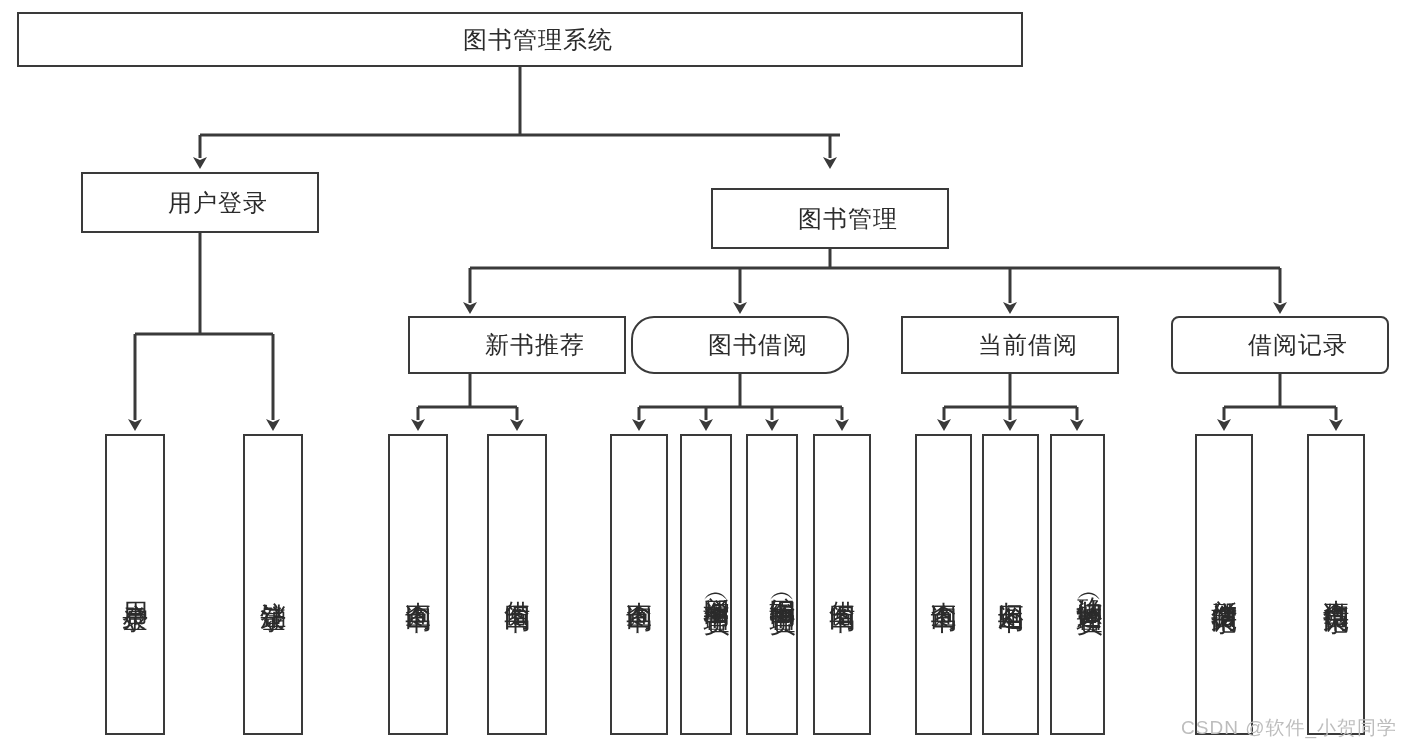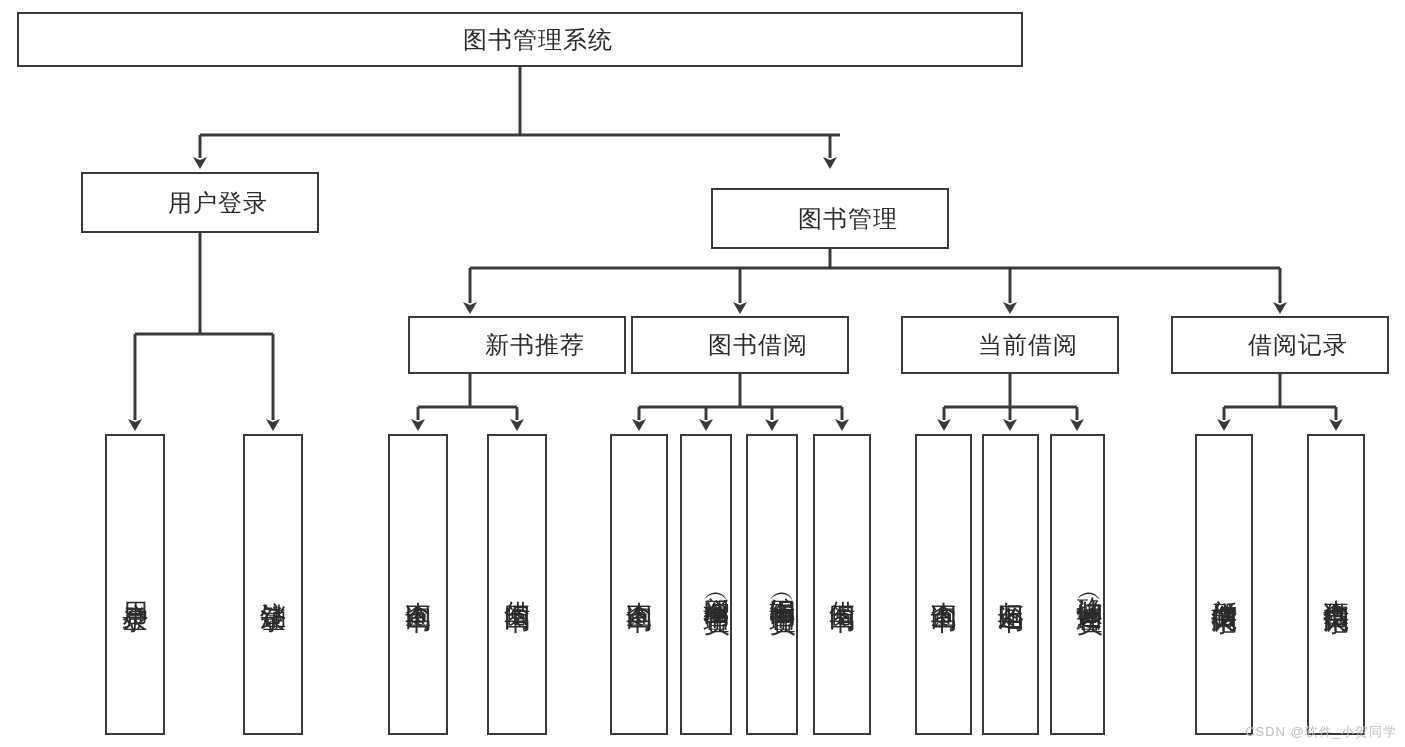--- a/index.html
+++ b/index.html
@@ -52,21 +52,21 @@
   .node.vert .vtext {
     writing-mode: vertical-rl;
     text-orientation: upright;
     display: block;
     white-space: normal;
   }
   .watermark {
     position: absolute;
     right: 8px;
     bottom: 6px;
-    font-size: 13px;
+    font-size: 19px;
     color: #bdbdbd;
     letter-spacing: 1px;
     white-space: nowrap;
   }
 </style>
 </head>
 <body>
 
 <div id="canvas">
 
@@ -127,27 +127,27 @@
   <div class="node horiz" style="left:81px; top:172px; width:238px; height:61px;">
     <span>用户登录</span>
   </div>
   <div class="node horiz" style="left:711px; top:172px; width:238px; height:61px;margin-top:16px;">
     <span>图书管理</span>
   </div>
 
   <div class="node horiz" style="left:361px; top:316px; width:218px; height:58px;margin-left:47px;">
     <span>新书推荐</span>
   </div>
-  <div class="node horiz" style="left:631px; top:316px; width:218px; height:58px;">
+  <div class="node horiz" style="left:631px; top:316px; width:218px; height:58px;border-radius:23px;">
     <span>图书借阅</span>
   </div>
   <div class="node horiz" style="left:901px; top:316px; width:218px; height:58px;font-family:Liberation Mono, monospace;">
     <span>当前借阅</span>
   </div>
-  <div class="node horiz" style="left:1171px; top:316px; width:218px; height:58px;">
+  <div class="node horiz" style="left:1171px; top:316px; width:218px; height:58px;border-radius:8px;">
     <span>借阅记录</span>
   </div>
 
   <div class="node vert" style="left:105px; top:434px; width:60px; height:301px;">
     <span class="vtext">用户登录</span>
   </div>
   <div class="node vert" style="left:243px; top:434px; width:60px; height:301px;">
     <span class="vtext">注销登录</span>
   </div>
 

